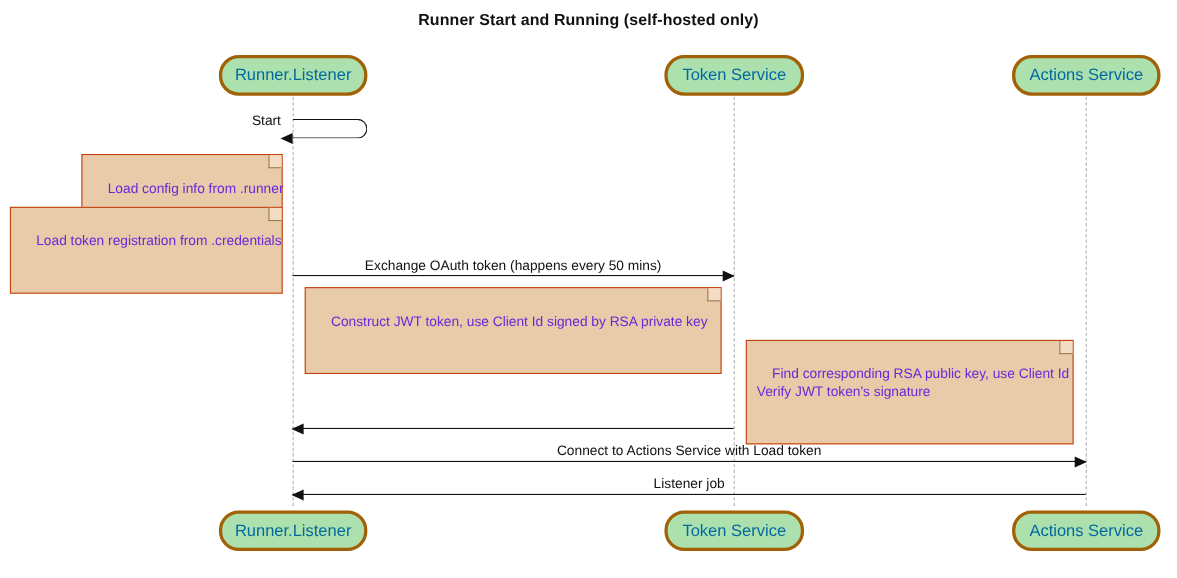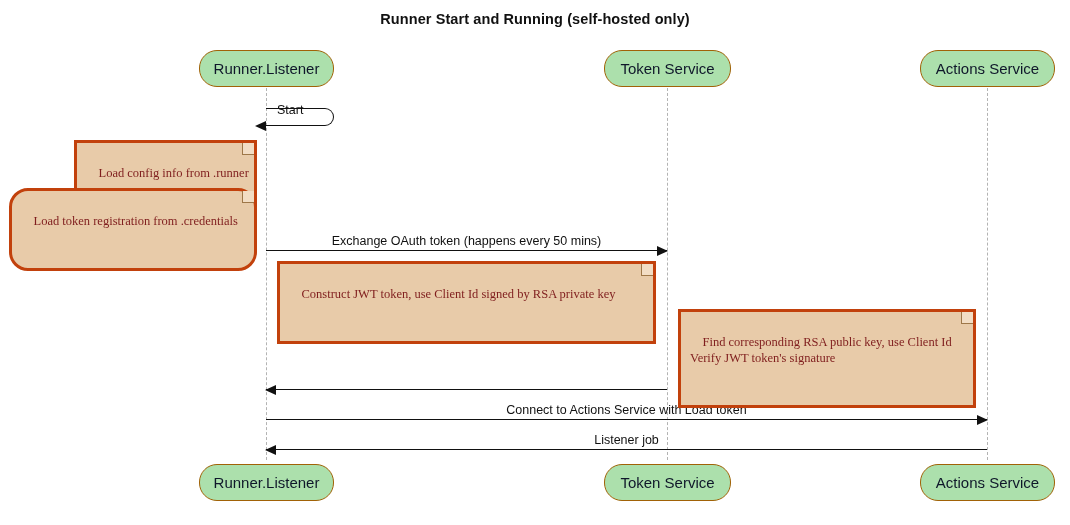--- a/index.html
+++ b/index.html
@@ -36,43 +36,42 @@
     width: 0;
     height: 372px;
     border-left: 1.5px dashed #b3b3b3;
   }
   
   .participant {
     position: absolute;
     box-sizing: border-box;
     height: 37px;
     background: #ace0ac;
-    border: 1px solid #a16207;
+    border: 3px solid #a16207;
     border-radius: 18px;
     display: flex;
     align-items: center;
     justify-content: center;
     font-size: 15px;
-    color: #0f172a;
+    color: #0369a1;
     white-space: nowrap;
     z-index: 5;
   }
   
   .note {
     position: absolute;
     box-sizing: border-box;
     background: #e8cba9;
-    border: 3px solid #c2410c;
+    border: 1px solid #c2410c;
     padding: 6px 9px 7px 9px;
     font-size: 12.5px;
     line-height: 16px;
-    color: #7f1d1d;
+    color: #6d28d9;
     white-space: pre;
     z-index: 6;
-    font-family: Liberation Serif, serif;
   }
   .note .fold {
     position: absolute;
     top: 0;
     right: 0;
     width: 11px;
     height: 11px;
     background: #f2ddc4;
     border-left: 1px solid #9e7748;
     border-bottom: 1px solid #9e7748;
@@ -145,32 +144,32 @@
   <div class="diagram-title">Runner Start and Running (self-hosted only)</div>
 
   <div class="lifeline" style="left:266px;"></div>
   <div class="lifeline" style="left:667px;"></div>
   <div class="lifeline" style="left:987px;"></div>
 
   <div class="participant" style="left:199px; top:50px; width:135px;">Runner.Listener</div>
   <div class="participant" style="left:604px; top:50px; width:127px;">Token Service</div>
   <div class="participant" style="left:920px; top:50px; width:135px;">Actions Service</div>
 
-  <div class="msg-label" style="left:229px; top:103px;margin-left:48px;">Start</div>
+  <div class="msg-label" style="left:229px; top:103px;">Start</div>
   <div class="selfloop" style="left:266px; top:108px; width:68px; height:18px;">
     <div class="loop-shape"></div>
     <div class="arrowhead left"></div>
   </div>
 
   <div class="note" style="left:74px; top:140px; width:183px;">
     <span>Load config info from .runner</span>
     <span class="fold"></span>
   </div>
 
-  <div class="note" style="left:9px; top:188px; width:248px;border-radius:19px;">
+  <div class="note" style="left:9px; top:188px; width:248px;">
     <span>Load token registration from .credentials</span>
     <span class="fold"></span>
   </div>
 
   <div class="msg-label centered" style="left:266px; top:234px; width:401px;">Exchange OAuth token (happens every 50 mins)</div>
   <div class="msg" style="left:266px; top:250px; width:401px;">
     <div class="arrowhead right"></div>
   </div>
 
   <div class="note" style="left:678px; top:309px; width:298px;">

